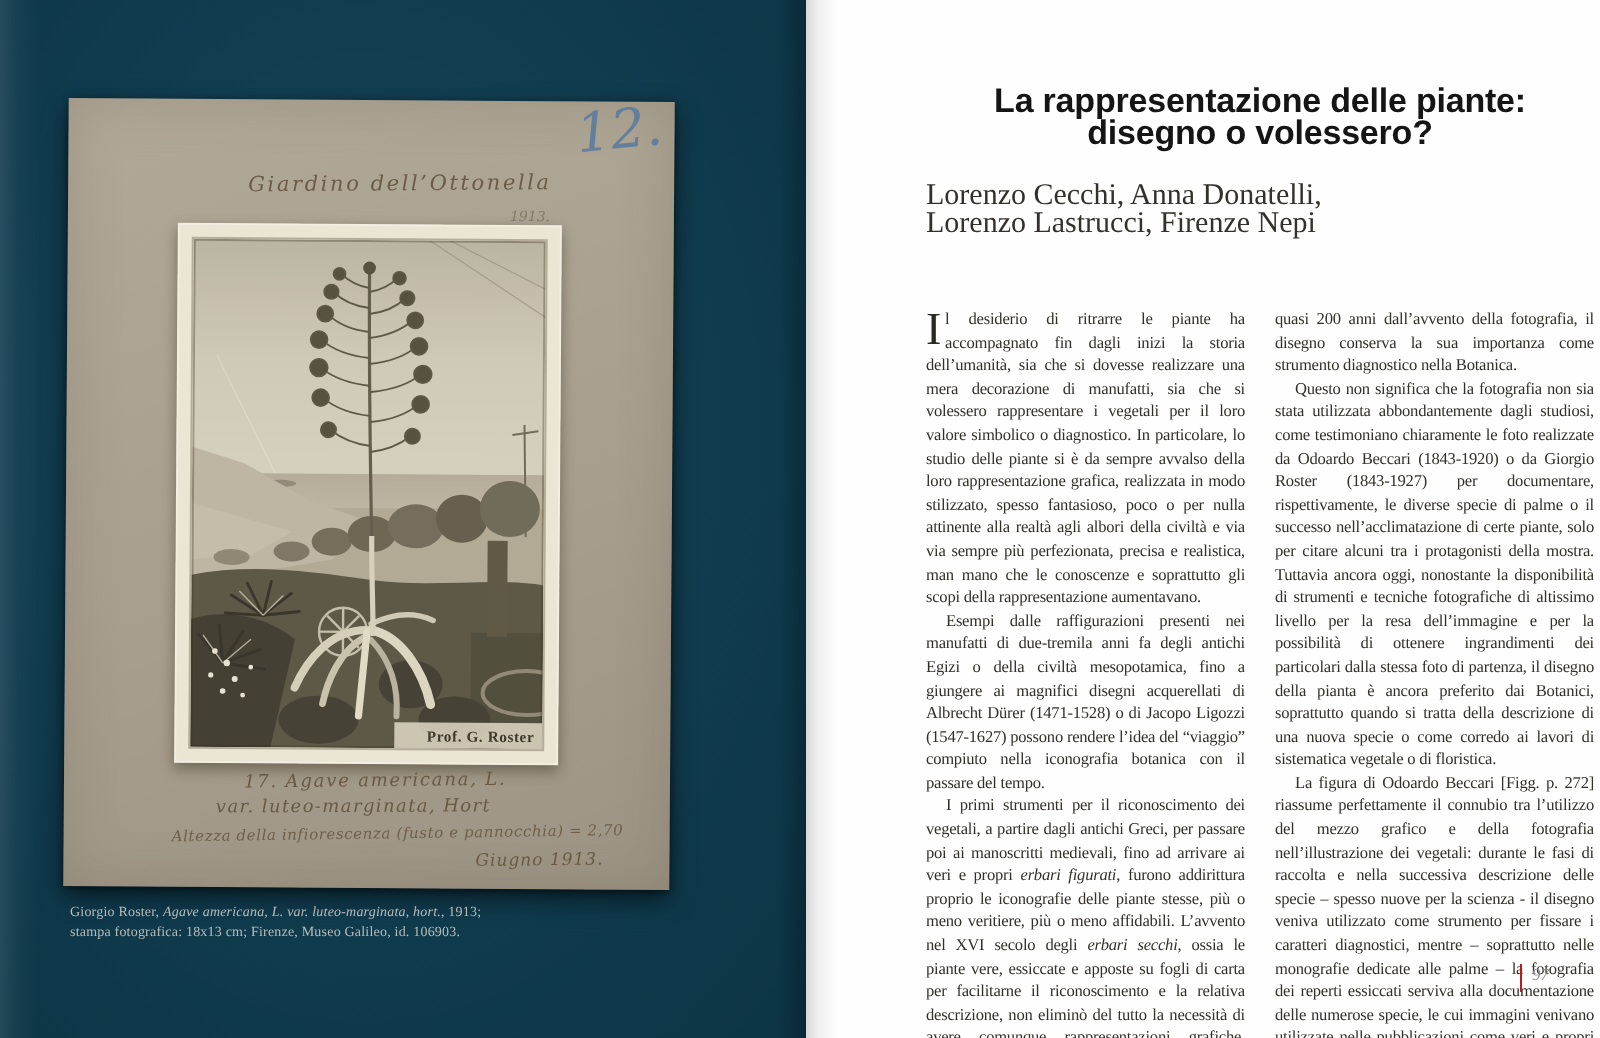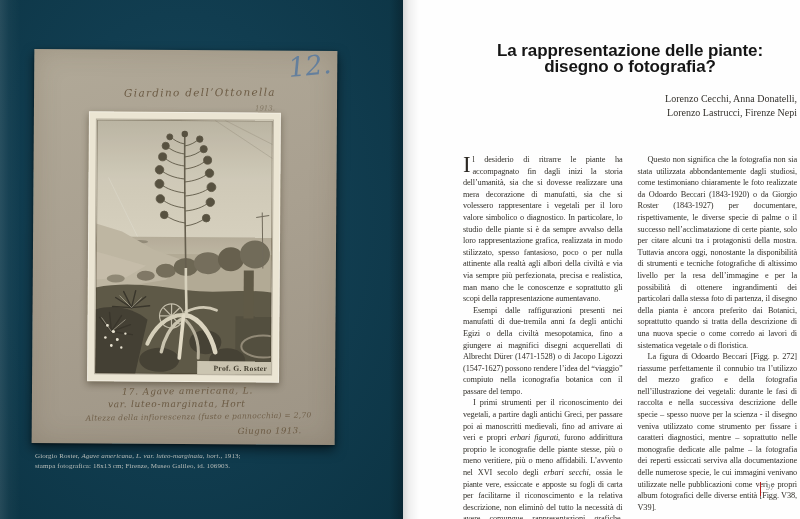--- a/index.html
+++ b/index.html
@@ -45,21 +45,21 @@
 
   
   .page-right{position:absolute;left:403px;top:0;width:397px;height:519px;background:#fefefe;}
   .page-right::before{content:"";position:absolute;left:0;top:0;bottom:0;width:16px;pointer-events:none;
     background:linear-gradient(90deg,#d7d8d8 0px,#efefef 6px,#fefefe 16px);}
 
   .rp-content{position:absolute;left:60px;right:3px;top:0;}
   .chapter-title{margin:43px 0 0 0;text-align:center;
     font-family:"Liberation Sans",sans-serif;font-weight:bold;
     font-size:17px;line-height:15.5px;letter-spacing:-.1px;color:#151515;}
-  .authors{margin-top:18px;text-align:right;font-size:10px;line-height:13.5px;color:#34312c;}
+  .authors{margin-top:18px;text-align:left;font-size:15px;line-height:13.5px;color:#34312c;}
 
   .cols{display:flex;gap:15px;margin-top:35px;}
   .col{width:160px;text-align:justify;font-size:8.3px;line-height:11.6px;
     letter-spacing:-.12px;color:#33302a;}
   .col p{margin:0;text-indent:10px;}
   .col p.first{text-indent:0;}
   .col i{}
   .dropcap{float:left;font-size:23px;line-height:19px;margin:1px 2px 0 0;color:#2c2924;}
 
   .page-num{position:absolute;left:357px;top:482px;height:14px;display:flex;align-items:flex-start;
@@ -243,33 +243,34 @@
     <div class="fig-caption">
       <span>Giorgio Roster, </span><i>Agave americana, L. var. luteo-marginata, hort.</i><span>, 1913;</span><br>
       <span>stampa fotografica: 18x13 cm; Firenze, Museo Galileo, id. 106903.</span>
     </div>
   </div>
 
   <div class="page-right">
     <div class="rp-content">
       <h1 class="chapter-title">
         <span>La rappresentazione delle piante:</span><br>
-        <span>disegno o fotografia?</span>
+        <span>disegno o volessero?</span>
       </h1>
       <div class="authors">
         <span>Lorenzo Cecchi, Anna Donatelli,</span><br>
         <span>Lorenzo Lastrucci, Firenze Nepi</span>
       </div>
       <div class="cols">
         <div class="col">
             <p class="first"><span class="dropcap">I</span>l desiderio di ritrarre le piante ha accompagnato fin dagli inizi la storia dell’umanità, sia che si dovesse realizzare una mera decorazione di manufatti, sia che si volessero rappresentare i vegetali per il loro valore simbolico o diagnostico. In particolare, lo studio delle piante si è da sempre avvalso della loro rappresentazione grafica, realizzata in modo stilizzato, spesso fantasioso, poco o per nulla attinente alla realtà agli albori della civiltà e via via sempre più perfezionata, precisa e realistica, man mano che le conoscenze e soprattutto gli scopi della rappresentazione aumentavano.</p>
             <p>Esempi dalle raffigurazioni presenti nei manufatti di due-tremila anni fa degli antichi Egizi o della civiltà mesopotamica, fino a giungere ai magnifici disegni acquerellati di Albrecht Dürer (1471-1528) o di Jacopo Ligozzi (1547-1627) possono rendere l’idea del “viaggio” compiuto nella iconografia botanica con il passare del tempo.</p>
             <p>I primi strumenti per il riconoscimento dei vegetali, a partire dagli antichi Greci, per passare poi ai manoscritti medievali, fino ad arrivare ai veri e propri <i>erbari figurati</i>, furono addirittura proprio le iconografie delle piante stesse, più o meno veritiere, più o meno affidabili. L’avvento nel XVI secolo degli <i>erbari secchi</i>, ossia le piante vere, essiccate e apposte su fogli di carta per facilitarne il riconoscimento e la relativa descrizione, non eliminò del tutto la necessità di avere comunque rappresentazioni grafiche, spesso realizzate anche solo in bianco e nero, dei vegetali oggetto di studio. Ancora oggi, a</p>
           </div>
         <div class="col">
+            <p class="first">quasi 200 anni dall’avvento della fotografia, il disegno conserva la sua importanza come strumento diagnostico nella Botanica.</p>
             <p>Questo non significa che la fotografia non sia stata utilizzata abbondantemente dagli studiosi, come testimoniano chiaramente le foto realizzate da Odoardo Beccari (1843-1920) o da Giorgio Roster (1843-1927) per documentare, rispettivamente, le diverse specie di palme o il successo nell’acclimatazione di certe piante, solo per citare alcuni tra i protagonisti della mostra. Tuttavia ancora oggi, nonostante la disponibilità di strumenti e tecniche fotografiche di altissimo livello per la resa dell’immagine e per la possibilità di ottenere ingrandimenti dei particolari dalla stessa foto di partenza, il disegno della pianta è ancora preferito dai Botanici, soprattutto quando si tratta della descrizione di una nuova specie o come corredo ai lavori di sistematica vegetale o di floristica.</p>
             <p>La figura di Odoardo Beccari [Figg. p. 272] riassume perfettamente il connubio tra l’utilizzo del mezzo grafico e della fotografia nell’illustrazione dei vegetali: durante le fasi di raccolta e nella successiva descrizione delle specie – spesso nuove per la scienza - il disegno veniva utilizzato come strumento per fissare i caratteri diagnostici, mentre – soprattutto nelle monografie dedicate alle palme – la fotografia dei reperti essiccati serviva alla documentazione delle numerose specie, le cui immagini venivano utilizzate nelle pubblicazioni come veri e propri album fotografici delle diverse entità [Figg. V38, V39].</p>
           </div>
       </div>
     </div>
     <div class="page-num">
       <span>97</span>
     </div>
   </div>
 </div>

